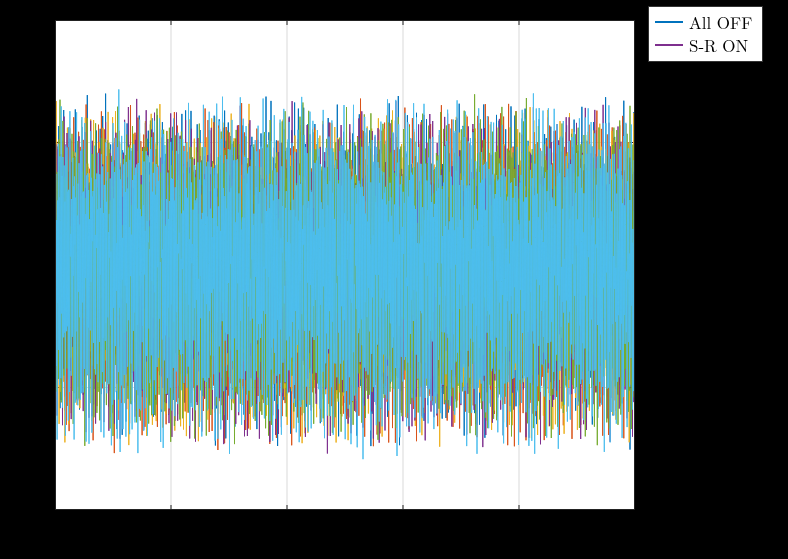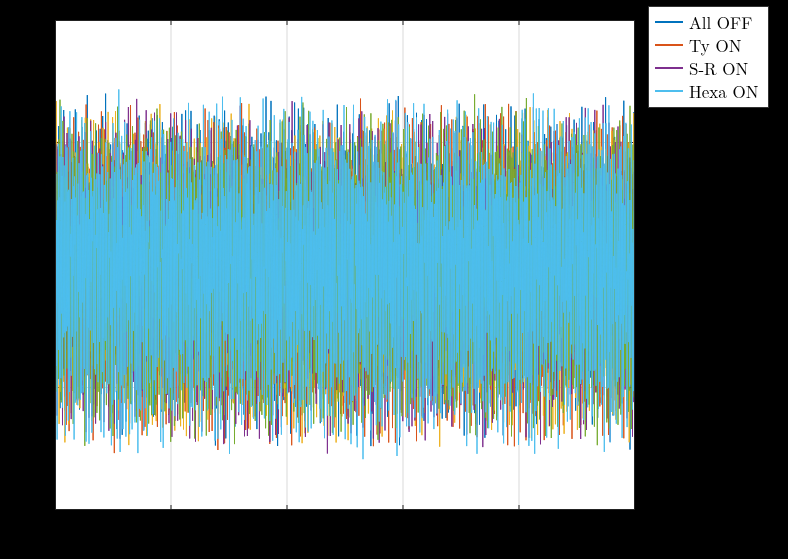--- a/index.html
+++ b/index.html
@@ -117,26 +117,18 @@
       </svg>
     <div class="plot-border"></div>
   </div>
 
   <div class="legend">
     <div class="legend-row">
       <span class="swatch" style="border-top-color:#0072BD"></span>
       <span>All OFF</span>
     </div>
     <div class="legend-row">
-      <span class="swatch" style="border-top-color:#D95319"></span>
-      <span>Ty ON</span>
-    </div>
-    <div class="legend-row">
       <span class="swatch" style="border-top-color:#7E2F8E"></span>
       <span>S-R ON</span>
-    </div>
-    <div class="legend-row">
-      <span class="swatch" style="border-top-color:#4DBEEE"></span>
-      <span>Hexa ON</span>
     </div>
   </div>
 
 </div>
 
 </body></html>

